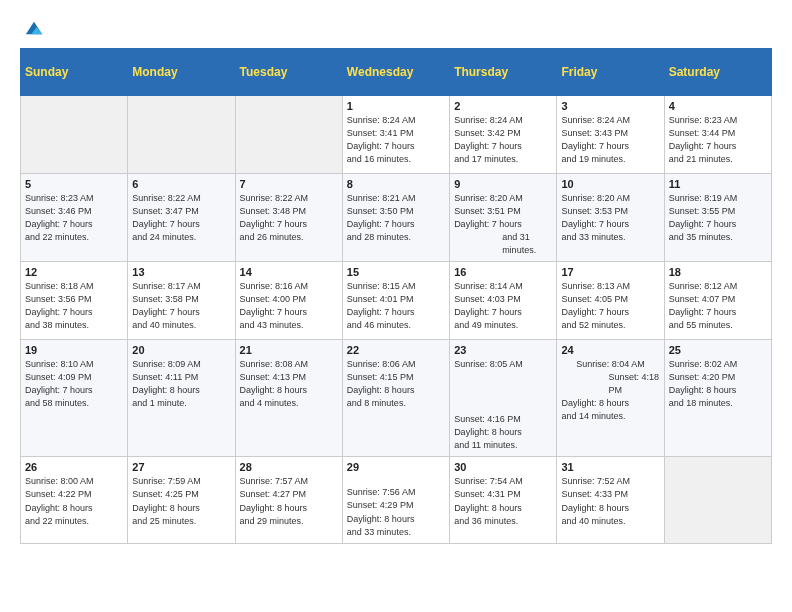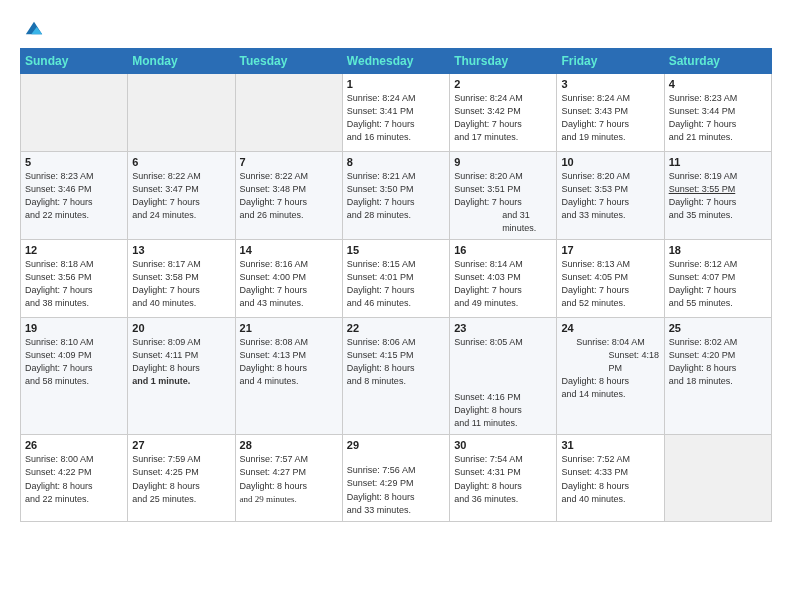--- a/index.html
+++ b/index.html
@@ -60,24 +60,24 @@
       font-size: 14px;
       color: #555;
     }
     table {
       width: 100%;
       border-collapse: collapse;
       table-layout: fixed;
     }
     thead tr th {
       background: #2a6db5;
-      color: #5eead4;
+      color: #fde047;
       font-size: 12px;
       font-weight: bold;
-      padding: 5px 4px;
+      padding: 16px 4px;
       text-align: left;
       border: 1px solid #2a6db5;
     }
     tbody tr td {
       border: 1px solid #ccc;
       vertical-align: top;
       padding: 4px 4px 4px 4px;
       font-size: 9.5px;
       color: #333;
       background: #fff;
@@ -230,21 +230,21 @@
               <span style="display: block;">Sunrise: 8:20 AM</span>
               <span style="display: block;">Sunset: 3:53 PM</span>
               <span style="display: block;">Daylight: 7 hours</span>
               <span style="display: block;">and 33 minutes.</span>
             </div>
           </td>
           <td>
             <span class="day-num">11</span>
             <div class="day-info">
               <span style="display: block;">Sunrise: 8:19 AM</span>
-              <span style="display: block; text-decoration: underline;">Sunset: 3:55 PM</span>
+              <span style="display: block;">Sunset: 3:55 PM</span>
               <span style="display: block;">Daylight: 7 hours</span>
               <span style="display: block;">and 35 minutes.</span>
             </div>
           </td>
         </tr>
         <tr>
           <td>
             <span class="day-num">12</span>
             <div class="day-info">
               <span style="display: block;">Sunrise: 8:18 AM</span>
@@ -317,21 +317,21 @@
               <span style="display: block;">Daylight: 7 hours</span>
               <span style="display: block;">and 58 minutes.</span>
             </div>
           </td>
           <td>
             <span class="day-num">20</span>
             <div class="day-info">
               <span style="display: block;">Sunrise: 8:09 AM</span>
               <span style="display: block;">Sunset: 4:11 PM</span>
               <span style="display: block;">Daylight: 8 hours</span>
-              <span style="display: block; font-weight: bold;">and 1 minute.</span>
+              <span style="display: block;">and 1 minute.</span>
             </div>
           </td>
           <td>
             <span class="day-num">21</span>
             <div class="day-info">
               <span style="display: block;">Sunrise: 8:08 AM</span>
               <span style="display: block;">Sunset: 4:13 PM</span>
               <span style="display: block;">Daylight: 8 hours</span>
               <span style="display: block;">and 4 minutes.</span>
             </div>
@@ -391,21 +391,21 @@
               <span style="display: block;">Daylight: 8 hours</span>
               <span style="display: block;">and 25 minutes.</span>
             </div>
           </td>
           <td>
             <span class="day-num">28</span>
             <div class="day-info">
               <span style="display: block;">Sunrise: 7:57 AM</span>
               <span style="display: block;">Sunset: 4:27 PM</span>
               <span style="display: block;">Daylight: 8 hours</span>
-              <span style="display: block; font-family: Liberation Serif, serif;">and 29 minutes.</span>
+              <span style="display: block;">and 29 minutes.</span>
             </div>
           </td>
           <td>
             <span class="day-num">29</span>
             <div class="day-info">
               <span style="display: block; margin-top: 13px;">Sunrise: 7:56 AM</span>
               <span style="display: block;">Sunset: 4:29 PM</span>
               <span style="display: block;">Daylight: 8 hours</span>
               <span style="display: block;">and 33 minutes.</span>
             </div>

